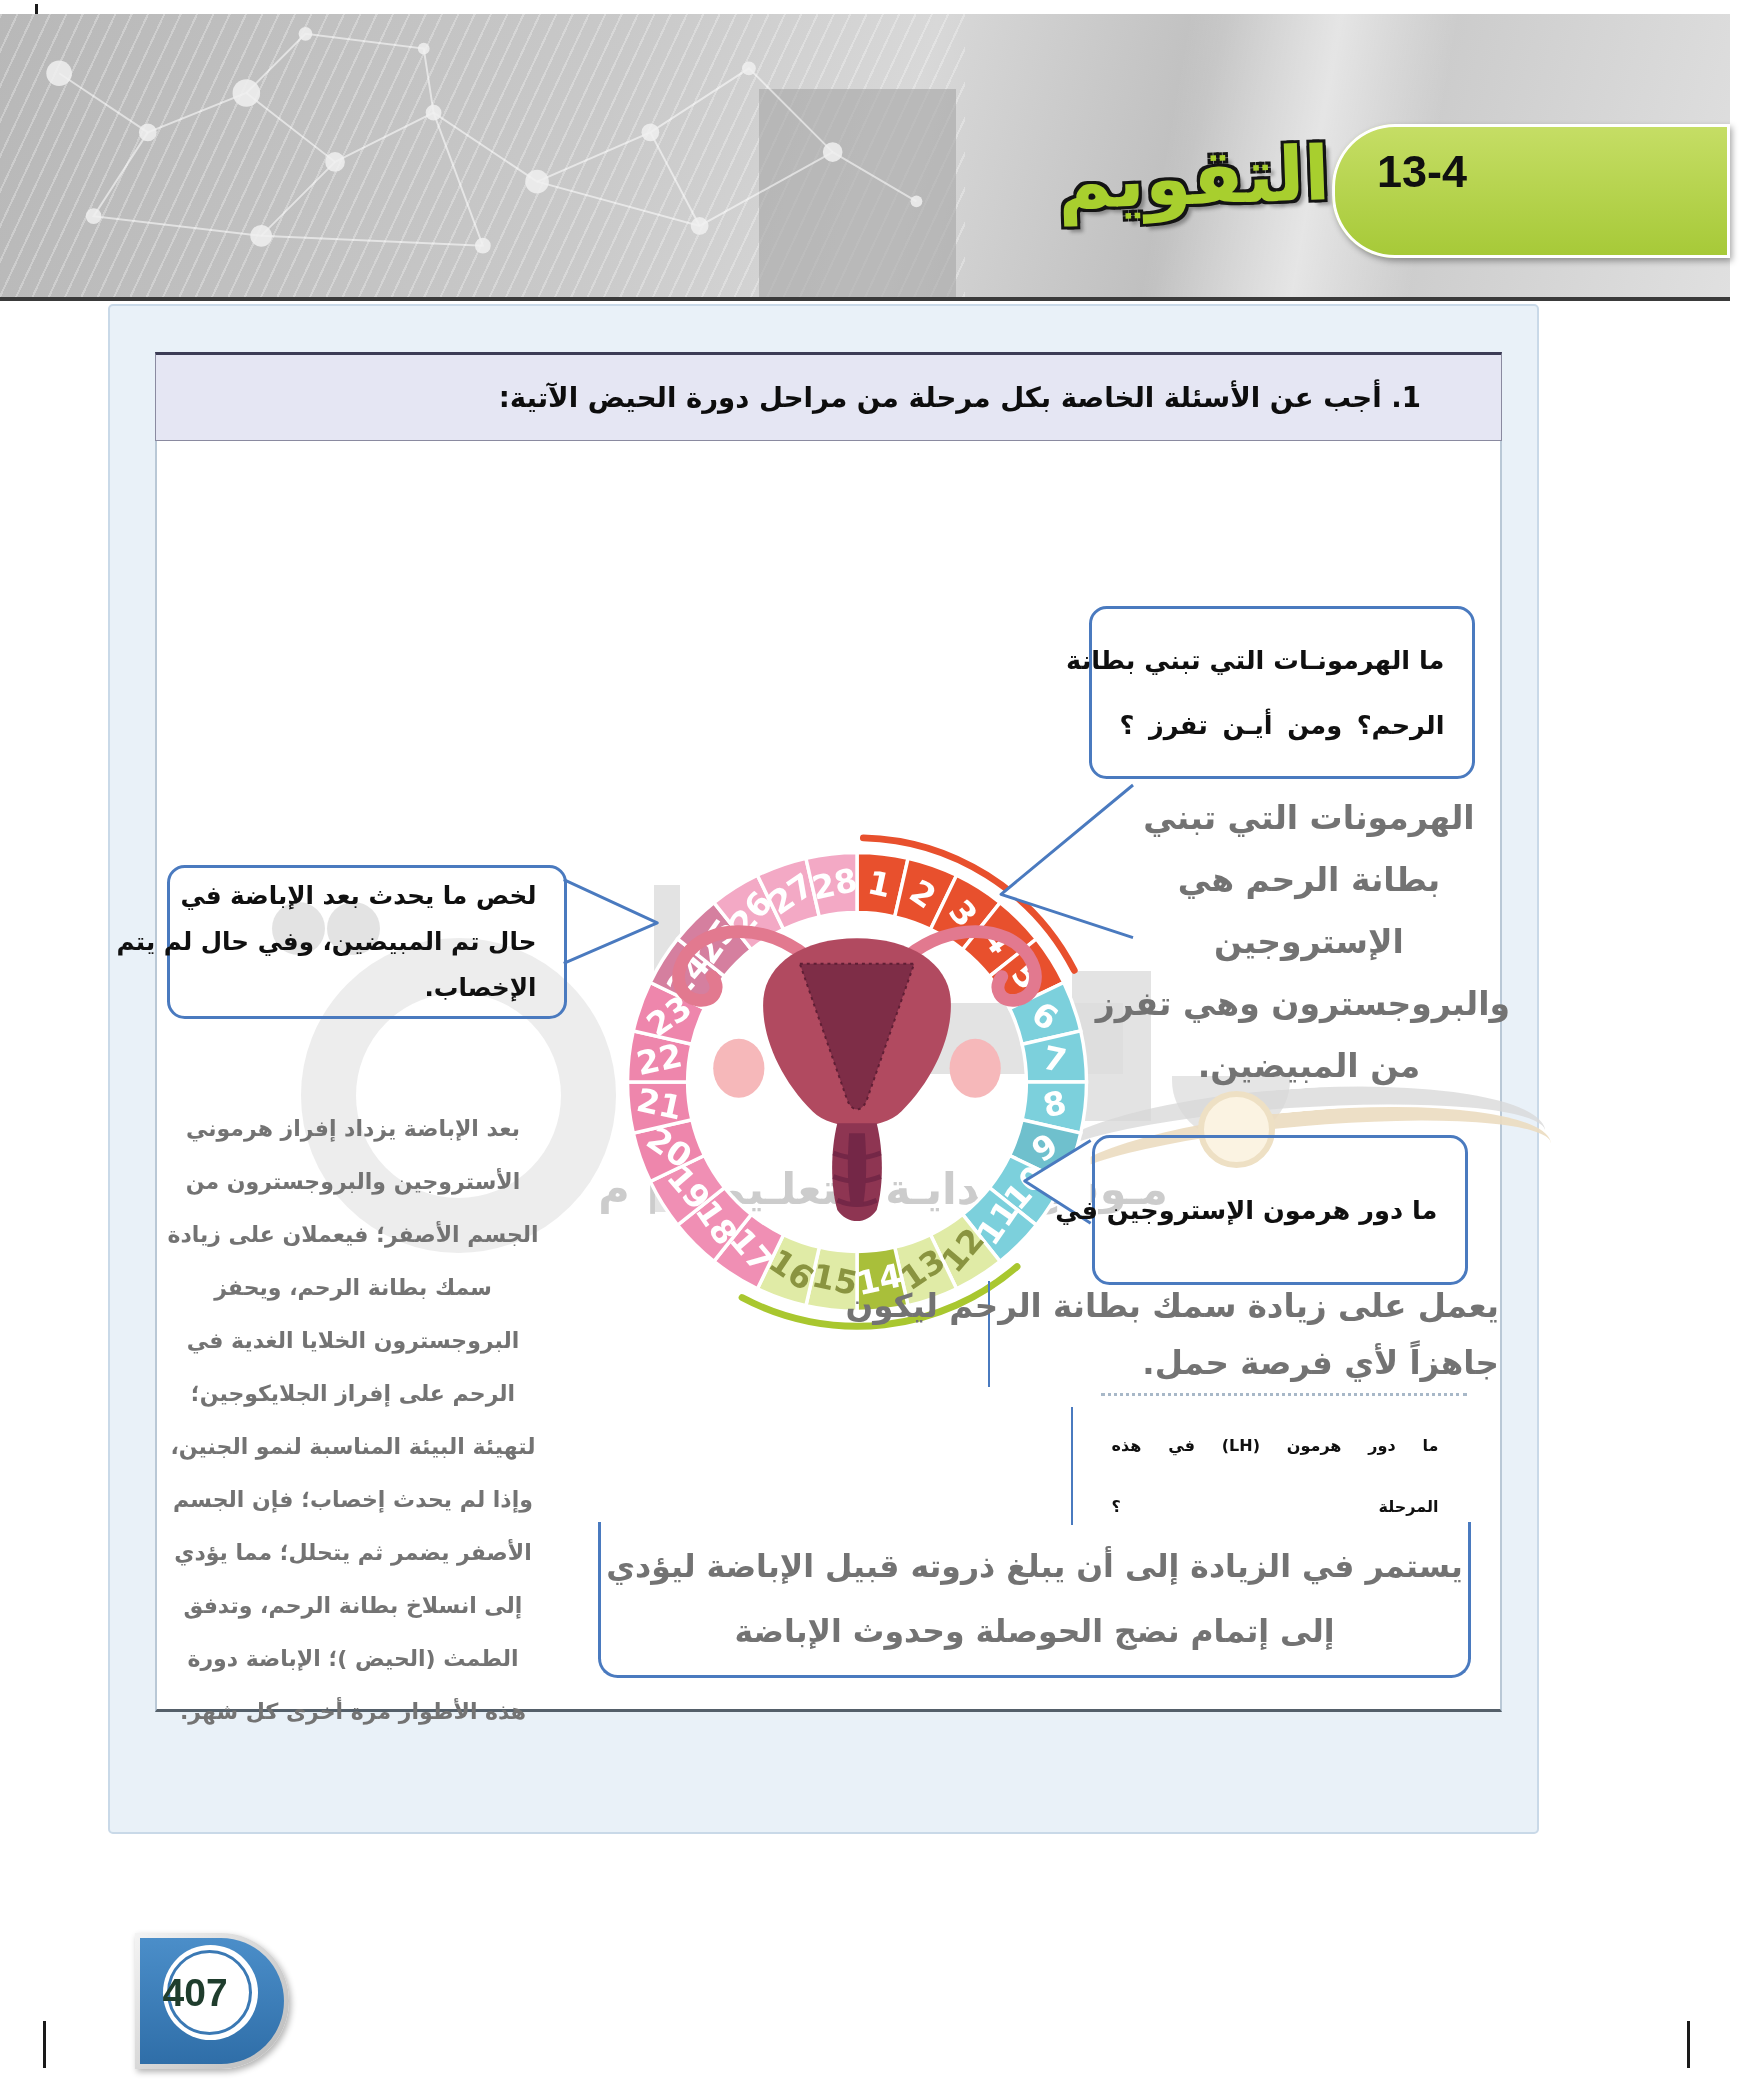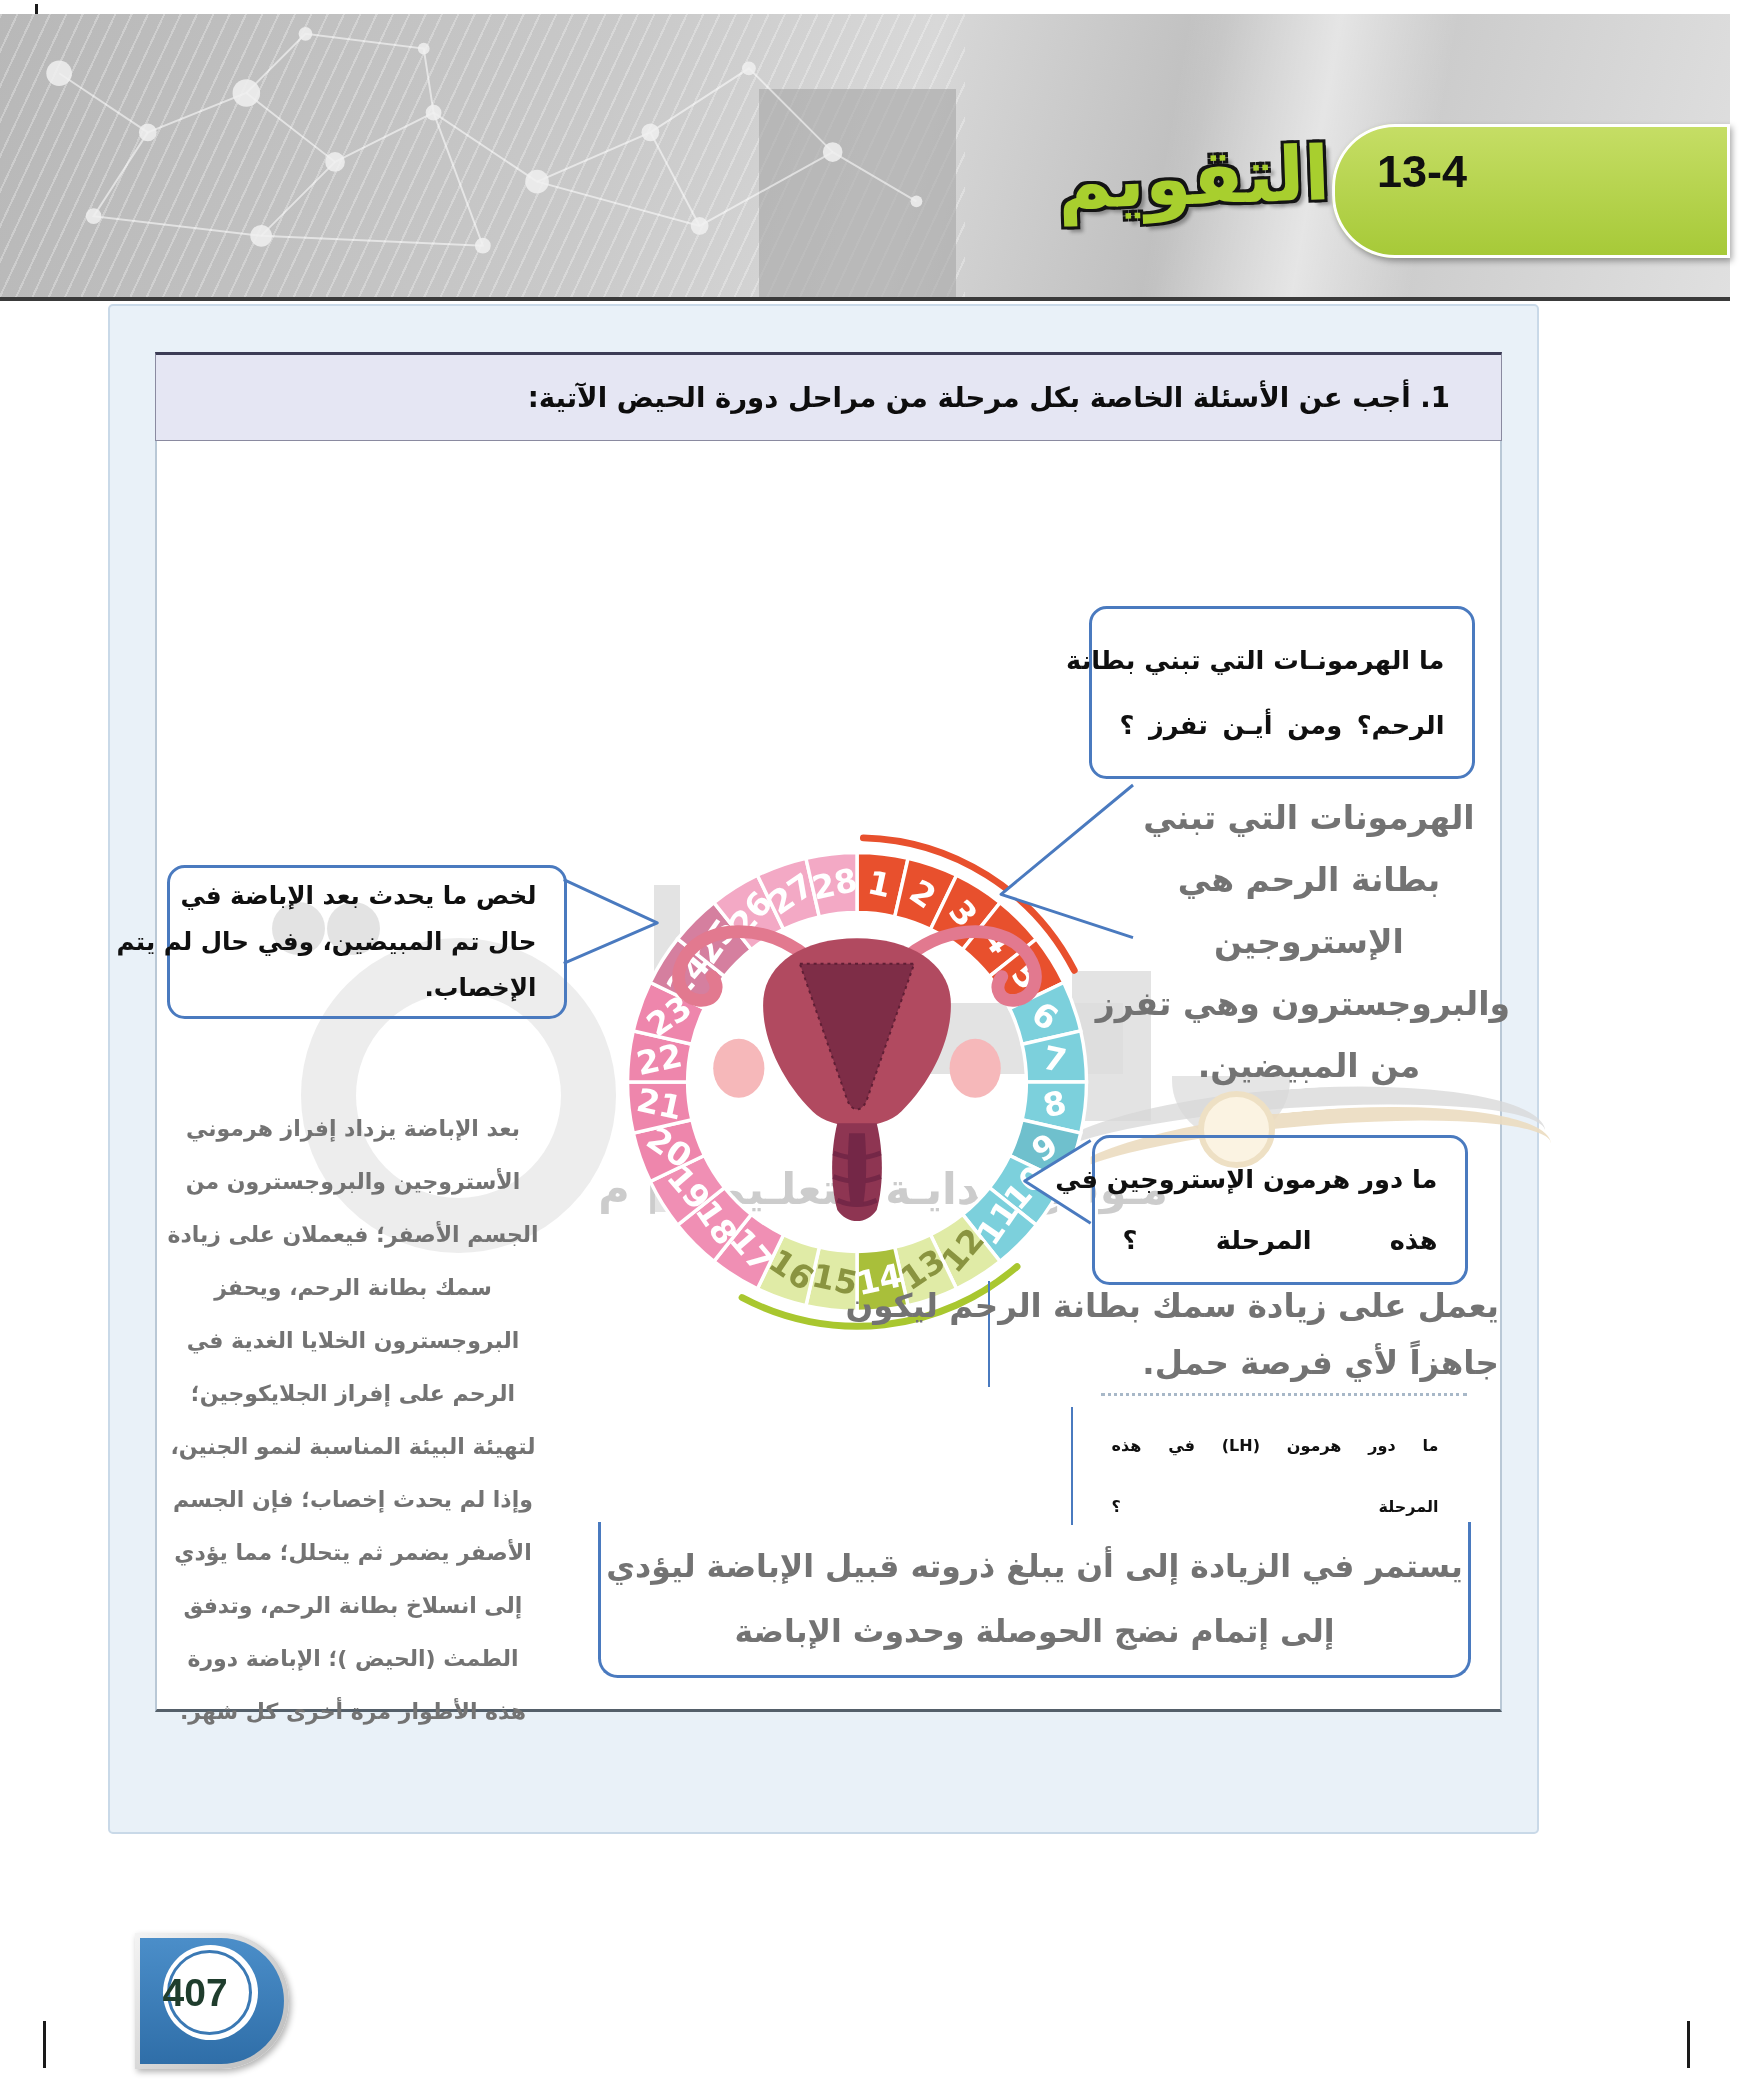--- a/index.html
+++ b/index.html
@@ -29,21 +29,21 @@
        font-family:"Liberation Sans","DejaVu Sans",sans-serif;}
   .assess-title{position:absolute;left:1044px;top:134px;width:286px;direction:rtl;
        font-size:75px;font-weight:bold;color:#a8cf2e;transform:rotate(-2deg);
        text-shadow:-3px -3px 0 #141414,3px -3px 0 #141414,-3px 3px 0 #141414,3px 3px 0 #141414,5.9px 5.9px 3.9px rgba(0,0,0,.3);}
 
   
   .panel{position:absolute;left:108px;top:304px;width:1431px;height:1530px;
          background:#e9f1f8;border:2px solid #c9d9e8;border-radius:4.9px;box-sizing:border-box;}
   .instr{position:absolute;left:155px;top:352px;width:1347px;height:89px;box-sizing:border-box;
          background:#e5e6f3;border:1px solid #8a8aa0;border-top:3.9px solid #3c3c55;
-         direction:rtl;display:flex;align-items:center;padding:0 51px;
+         direction:rtl;display:flex;align-items:center;padding:0 80px;
          font-size:27.6px;font-weight:bold;color:#0d0d0d;z-index:2;}
   .wbox{position:absolute;left:155px;top:439px;width:1347px;height:1273px;box-sizing:border-box;
         background:#ffffff;border-left:2px solid #b9c8d6;border-right:2px solid #b9c8d6;
         border-bottom:3.9px solid #55606a;z-index:1;}
 
   
   .wm{position:absolute;z-index:2;}
   .wm-ring{left:301px;top:938px;width:315px;height:315px;border:55px solid #dcdcdc;border-radius:50%;opacity:.5;box-sizing:border-box;}
   .wm-dot{width:53px;height:53px;border-radius:50%;background:#dcdcdc;opacity:.8;}
   .wm-barv{left:654px;top:885px;width:25.6px;height:327px;background:#dcdcdc;opacity:.8;}
@@ -252,21 +252,20 @@
       <div>ما الهرمونـات التي تبني بطانة</div>
       <div>الرحم؟ ومن أيـن تفرز ؟</div>
     </div>
   <div class="bubble b-summ">
       <div>لخص ما يحدث بعد الإباضة في</div>
       <div>حال تم المبيضين، وفي حال لم يتم</div>
       <div>الإخصاب.</div>
     </div>
   <div class="bubble b-estr">
       <div>ما دور هرمون الإستروجين في</div>
-      <div>هذه المرحلة ؟</div>
     </div>
   <div class="bubble q-lh">
       <div>ما دور هرمون (LH) في هذه</div>
       <div>المرحلة ؟</div>
     </div>
   <div class="vline" style="left:1071px;top:1407px;height:118px;"></div>
 
   <div class="ans a-horm">
       <div>الهرمونات التي تبني</div>
       <div>بطانة الرحم هي</div>

